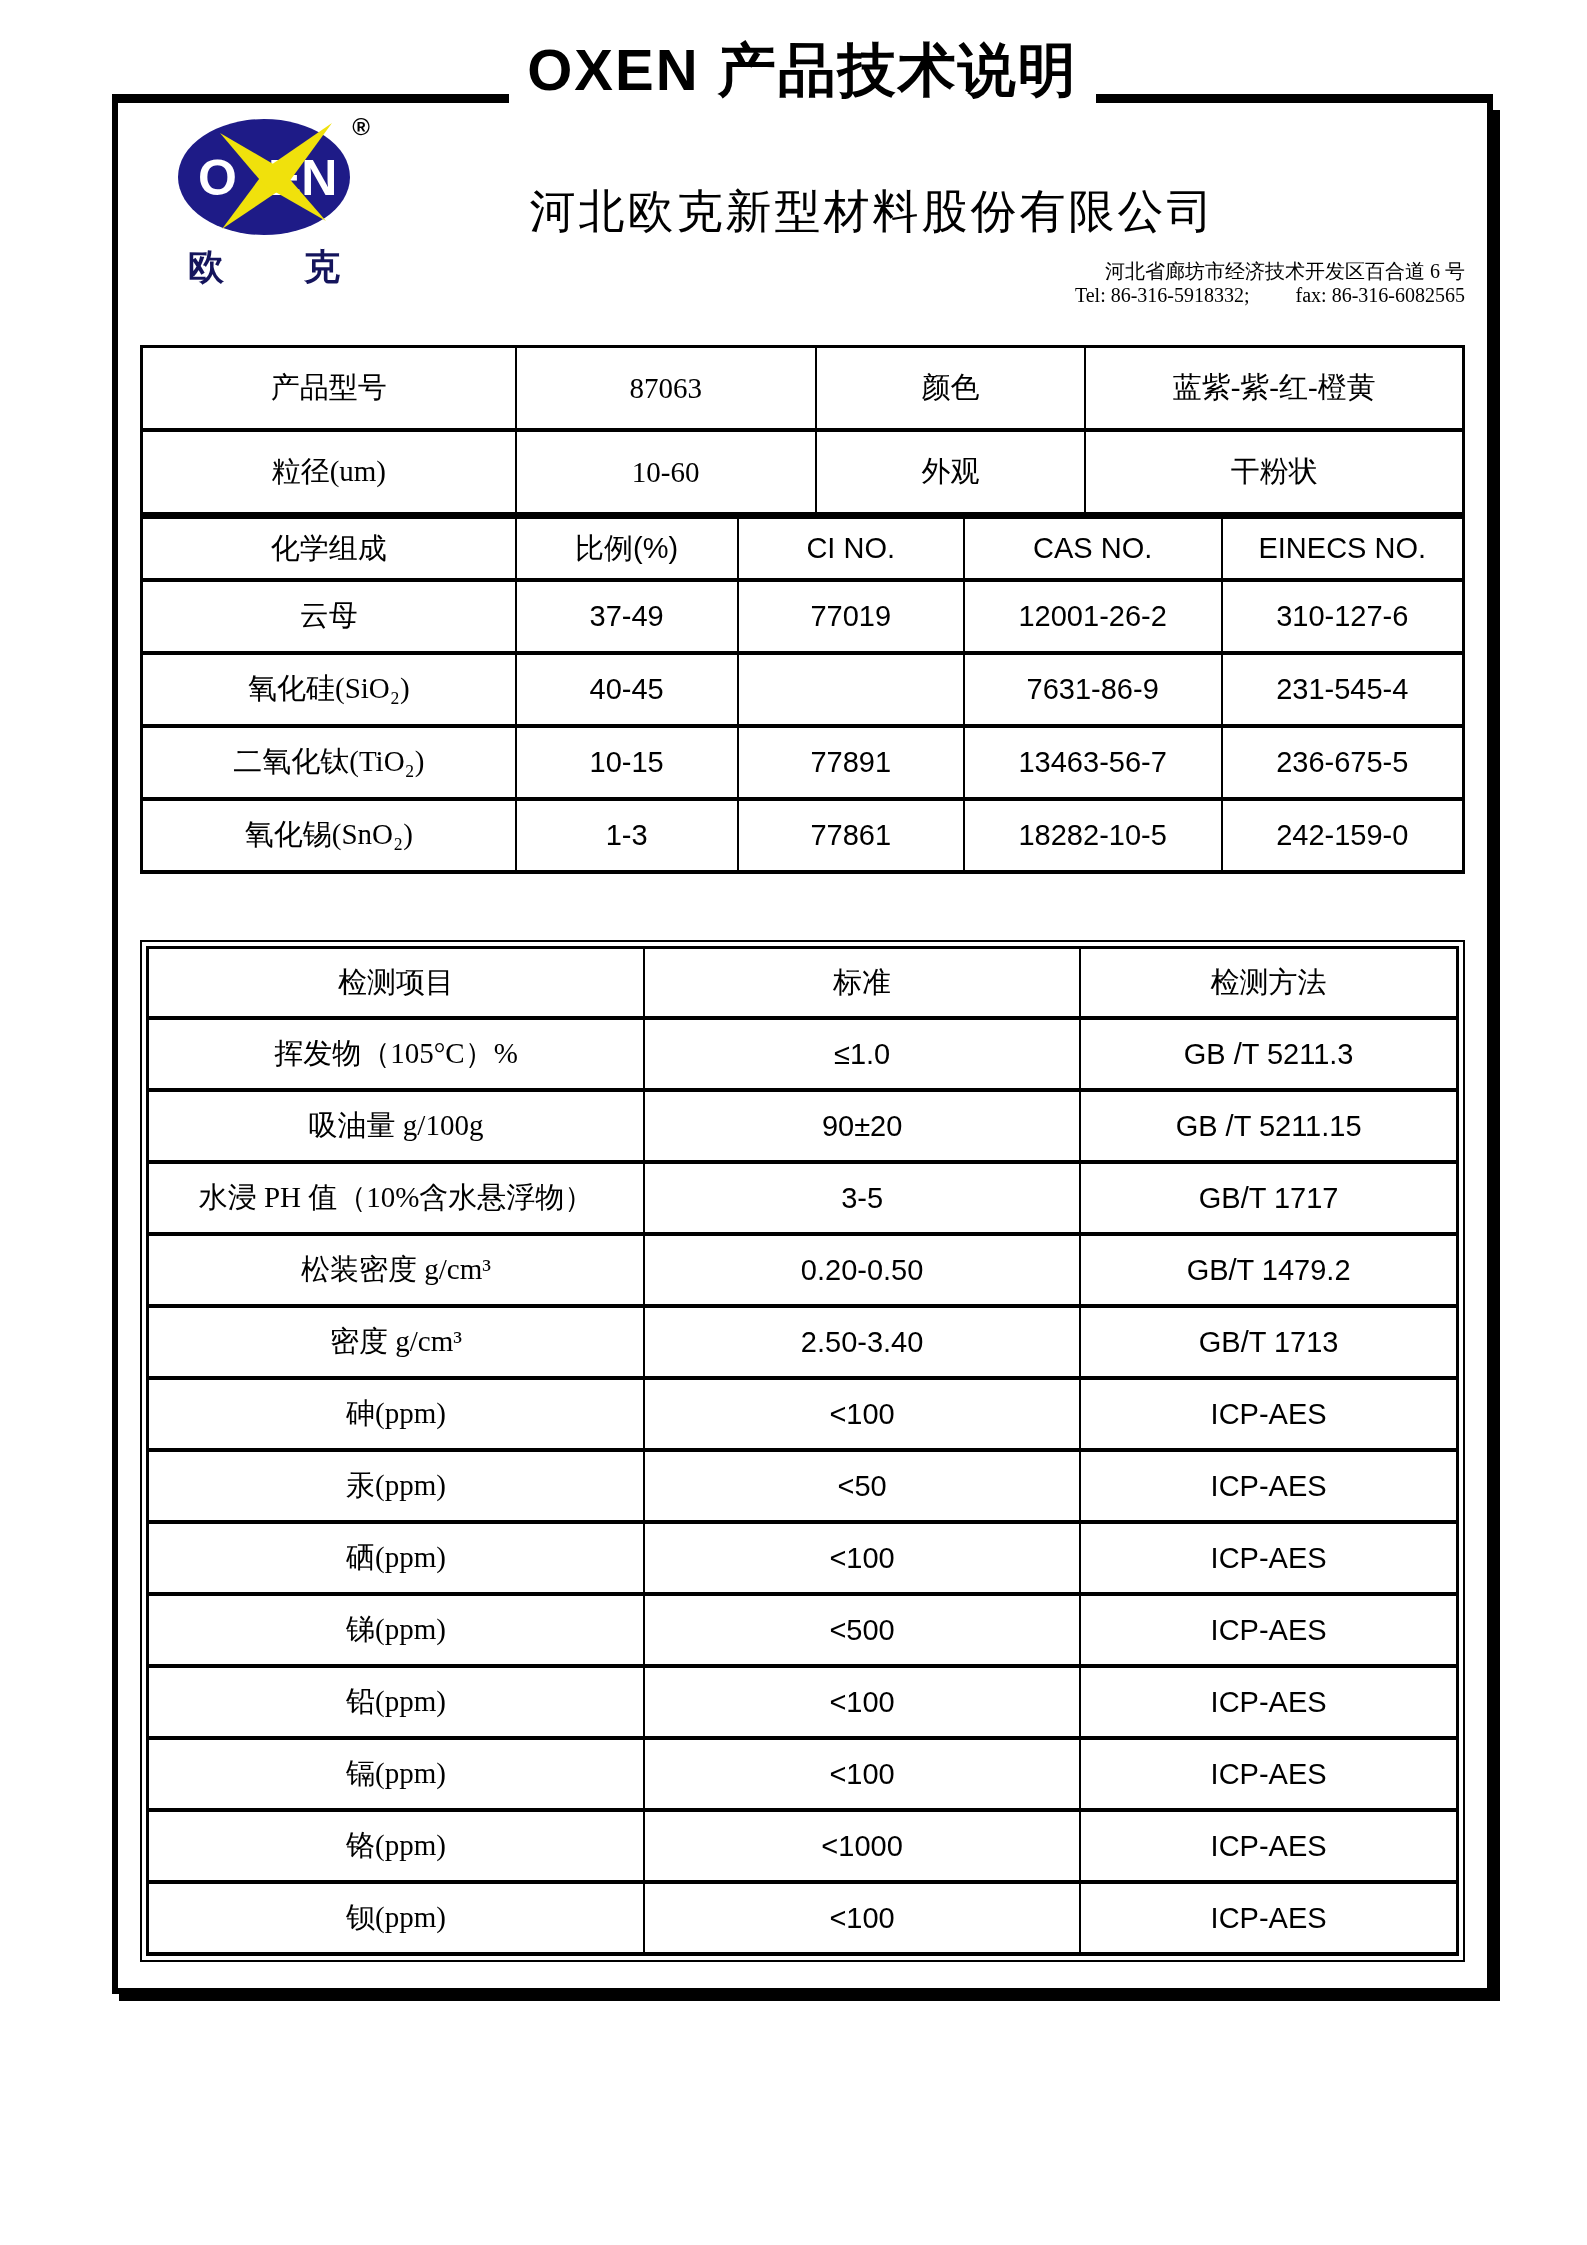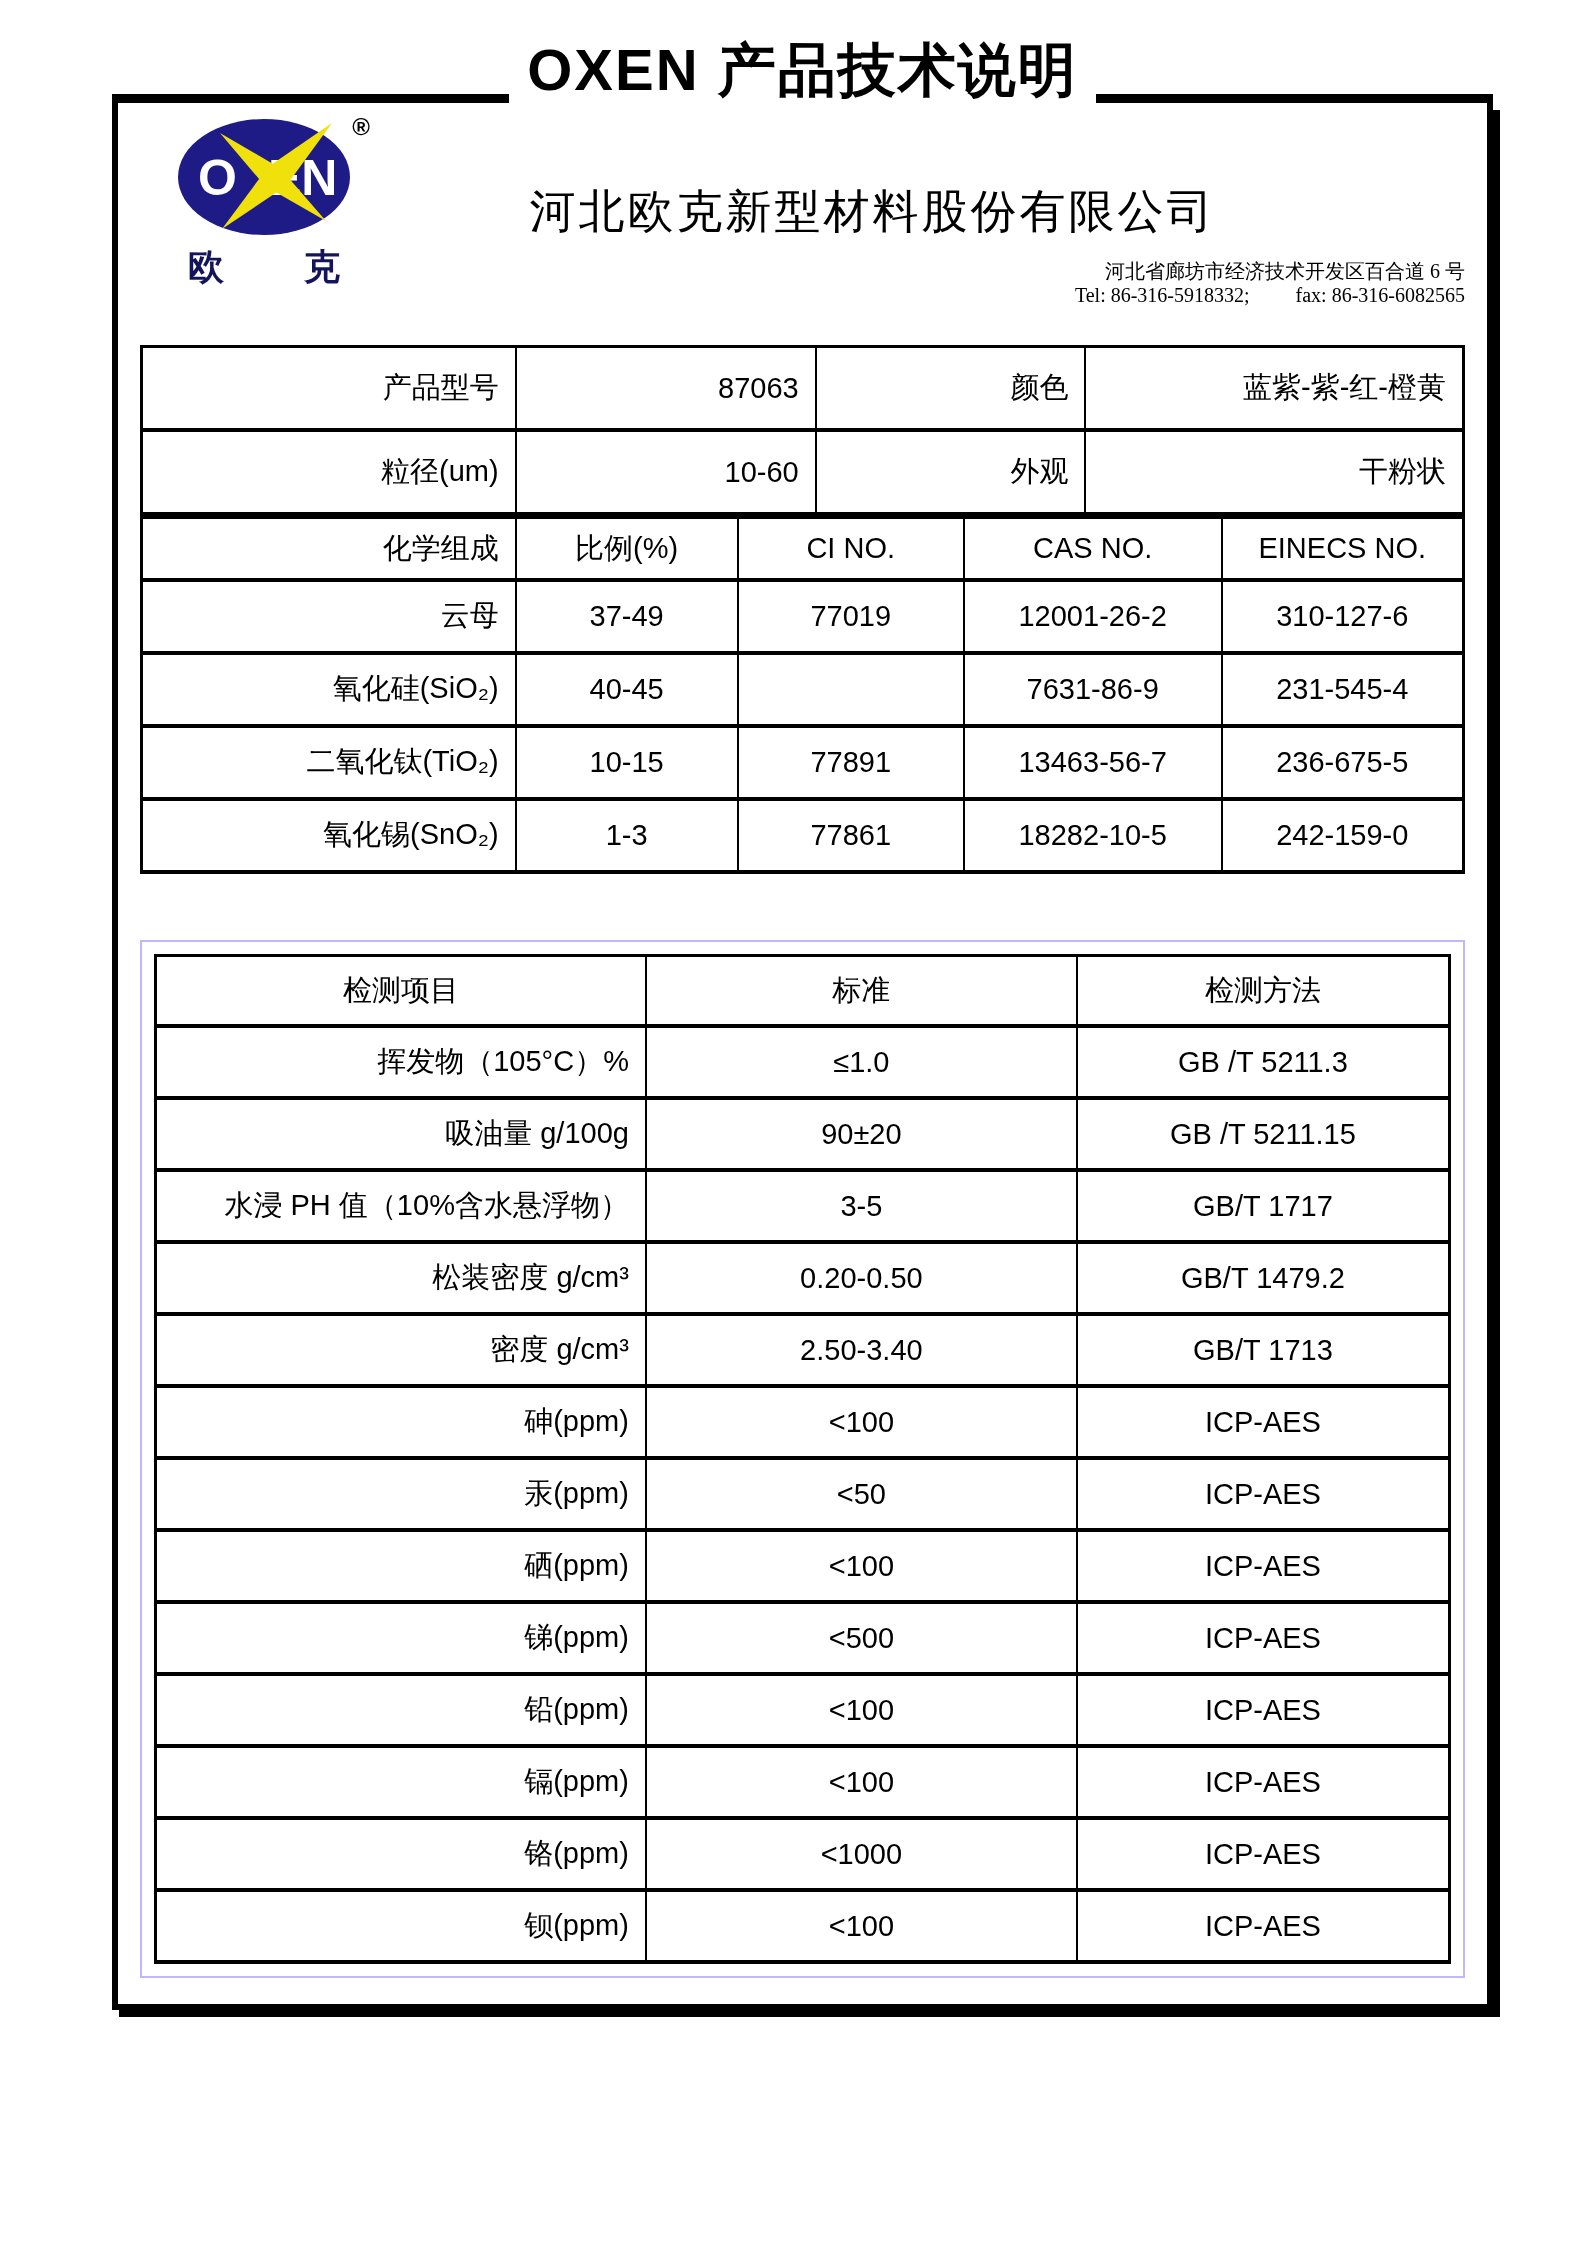--- a/index.html
+++ b/index.html
@@ -63,23 +63,23 @@
     border-bottom:4px solid #000;border-top:none;
     padding:0 16px;vertical-align:middle;overflow:hidden;
     font-weight:normal;
   }
   table.grid{border:3px solid #000;}
   .tbl-a1{border-bottom:none;}
   .tbl-a2{border-top:none;}
   .tbl-a1 tr{height:84px;}
   .tbl-a2 tr{height:73px;}
   .tbl-a2 tr.hdr{height:62px;}
-  .cell-l{text-align:right;}
+  .cell-l{text-align:center;font-family:Liberation Serif, serif;}
   .cell-c{text-align:center;}
-  .tbl-b-wrap{border:2px solid #c4b5fd;padding:12px;margin-top:66px;}
+  .tbl-b-wrap{border:2px solid #000000;padding:4px;margin-top:66px;}
   .tbl-b{border:2px solid #000;}
   .tbl-b tr{height:72px;}
   .tbl-b tr.hdr{height:71px;}
 </style>
 </head>
 <body>
 
 <div class="title-row">
   <div class="title-bar"></div>
   <h1 class="doc-title">OXEN 产品技术说明</h1>

